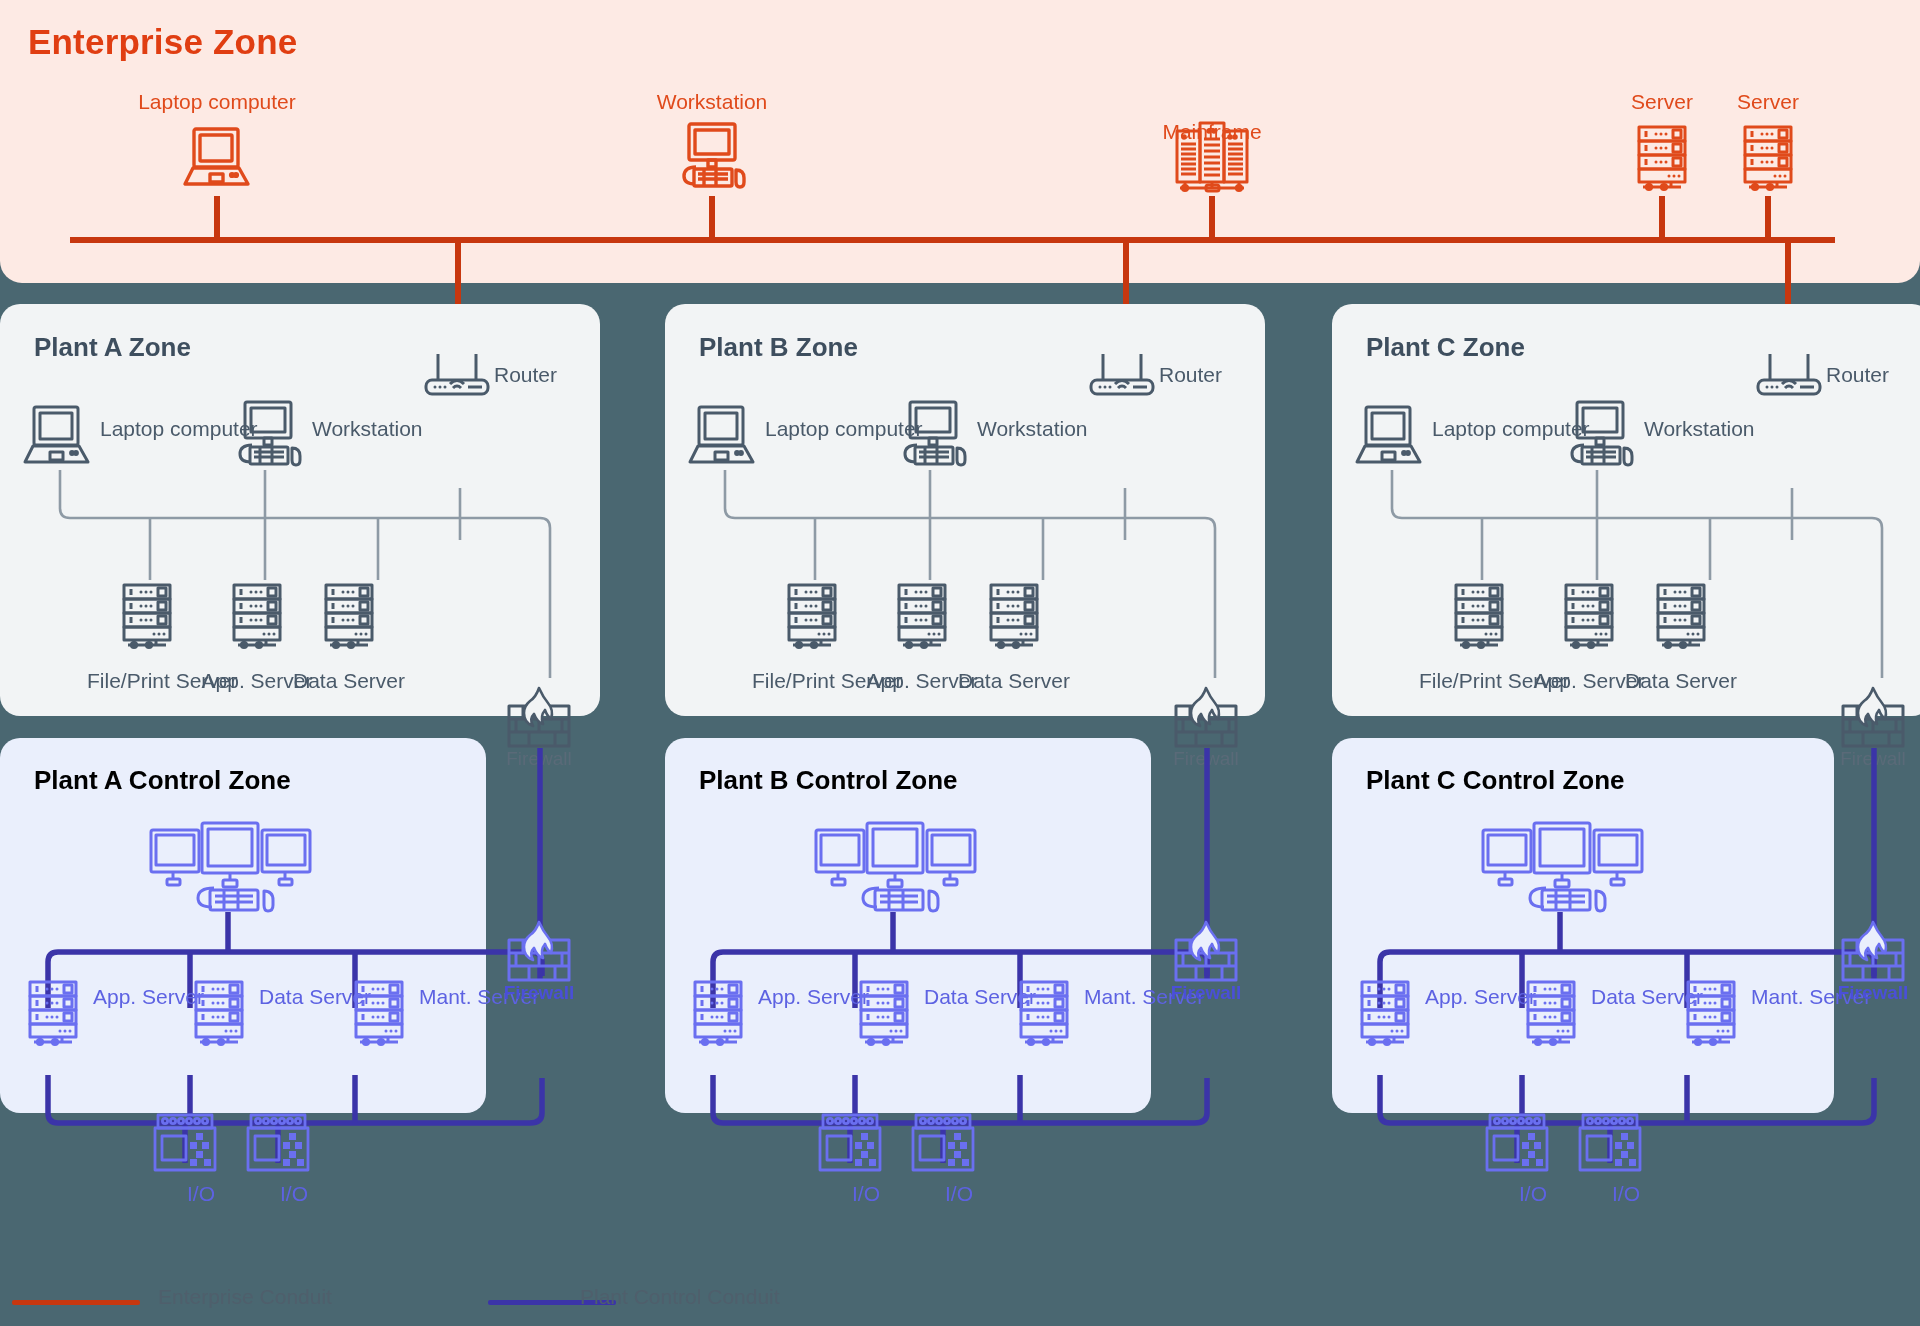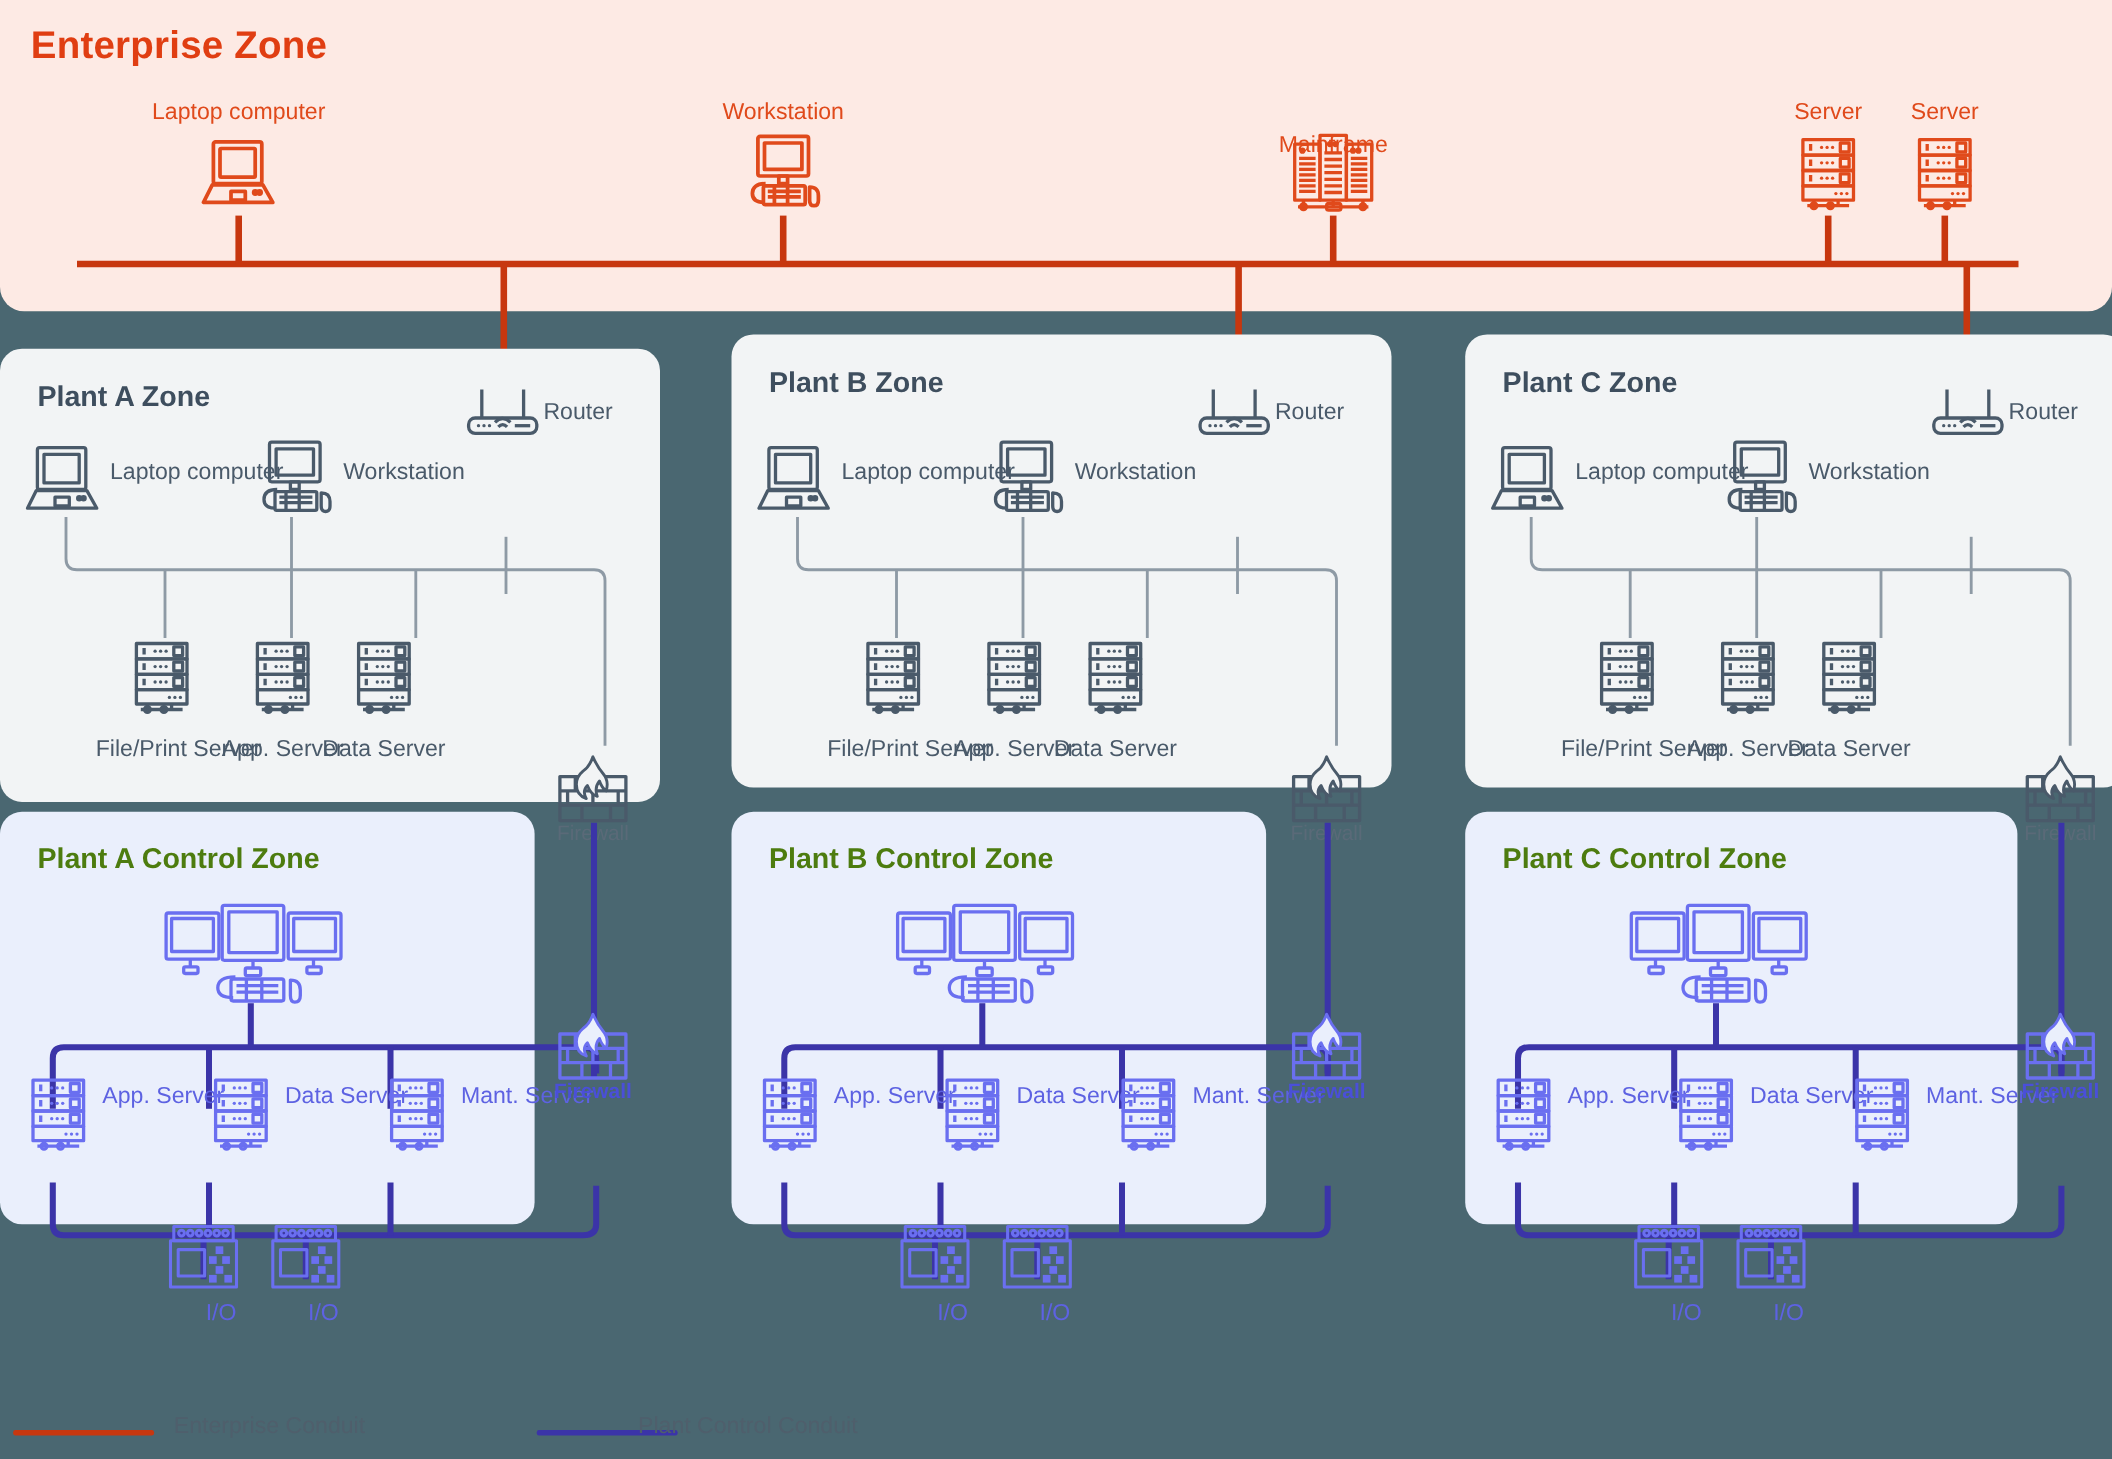--- a/index.html
+++ b/index.html
@@ -21,21 +21,21 @@
   
   .plant-zone{
     background:#f2f4f5;border-radius:20px;width:600px;height:412px;top:304px;
   }
   .plant-title{font-size:26px;font-weight:bold;color:#3e4e5e;position:absolute;left:34px;top:28px;}
   .p-label{color:#4a5a6a;font-size:21px;line-height:26px;white-space:nowrap;position:absolute;}
   
   .control-zone{
     background:#eaeffc;border-radius:20px;width:486px;height:375px;top:738px;
   }
-  .ctrl-title{font-size:26px;font-weight:bold;color:#4d7c0f;position:absolute;left:34px;top:27px;}
+  .ctrl-title{font-size:26px;font-weight:bold;color:#000000;position:absolute;left:34px;top:27px;}
   .c-label{color:#5d62e2;font-size:21px;line-height:26px;white-space:nowrap;position:absolute;}
   .io-label{color:#5d62e2;font-size:21px;position:absolute;text-align:right;width:60px;}
   
   .fw-label-gray{color:#5a6a78;font-size:19px;position:absolute;text-align:center;width:110px;}
   .fw-label-blue{color:#4a4fd8;font-size:19px;font-weight:bold;position:absolute;text-align:center;width:110px;}
   
   #legend{left:0;top:1280px;width:1920px;height:46px;}
   .leg-text{color:#4f5f6c;font-size:21px;position:absolute;}
   .leg-line{position:absolute;height:5px;border-radius:2px;}
   svg{display:block;overflow:visible;}
@@ -162,21 +162,21 @@
     </g>
     <rect x="40" y="6" width="8" height="8"></rect>
       <rect x="40" y="20" width="8" height="8"></rect>
       <rect x="40" y="34" width="8" height="8"></rect>
     <path d="M16 58v5M38 58v5M10 63h38"></path>
     <circle cx="16" cy="63" r="2.6"></circle>
       <circle cx="31" cy="63" r="2.6"></circle>
   </g>
 </svg>
 
-<div class="abs plant-zone" style="left:0px;margin-top:13px;">
+<div class="abs plant-zone" style="left:0px;">
   <div class="plant-title">Plant A Zone</div>
 </div>
 
 <div class="abs plant-zone" style="left:665px;">
   <div class="plant-title">Plant B Zone</div>
 </div>
 
 <div class="abs plant-zone" style="left:1332px;">
   <div class="plant-title">Plant C Zone</div>
 </div>

